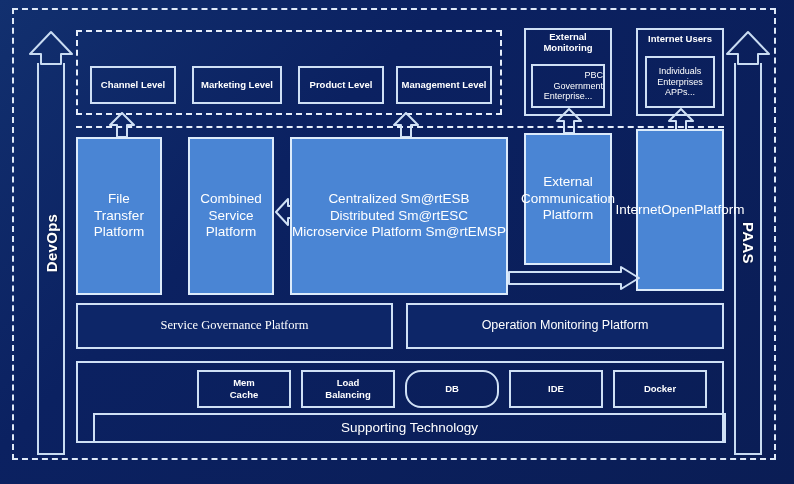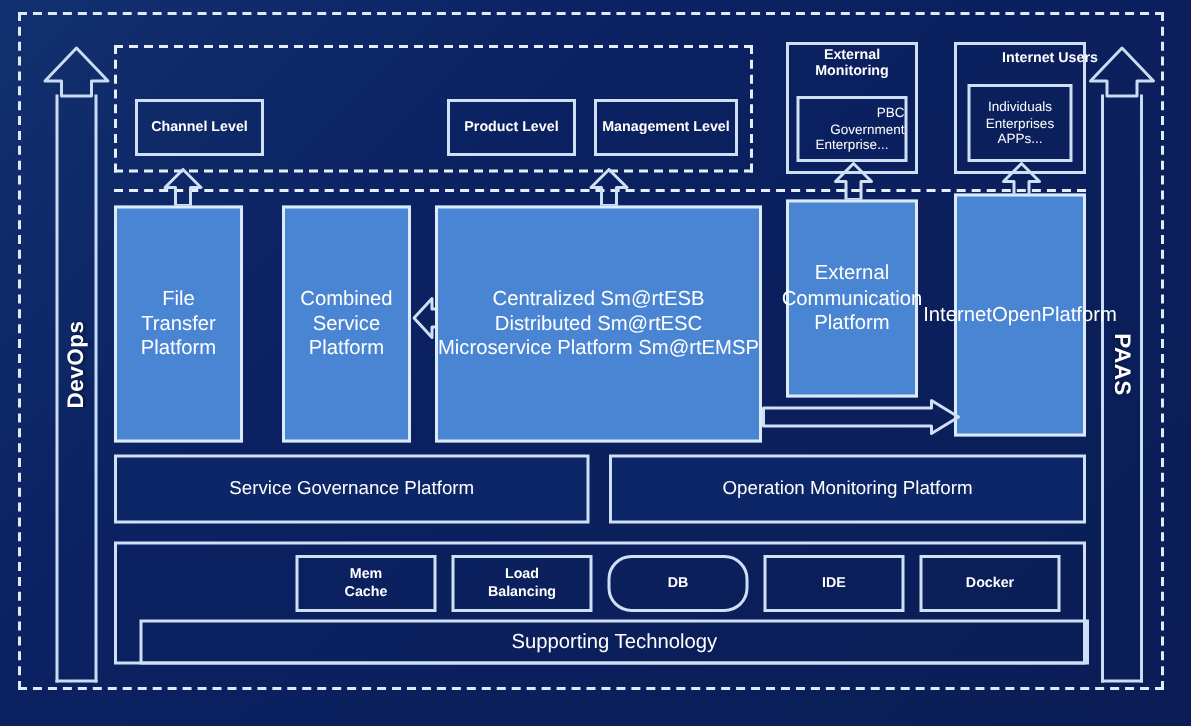--- a/index.html
+++ b/index.html
@@ -120,40 +120,43 @@
     </svg>
     <div class="shaft" style="top:33px; height:392px;"></div>
     <div class="label">PAAS</div>
   </div>
 
   <div class="dashed-group" style="left:76px; top:30px; width:426px; height:85px;"></div>
 
   <div class="box box-outline t-small" style="left:90px; top:66px; width:86px; height:38px;">
     <span>Channel Level</span>
   </div>
+  <div class="box box-outline t-small" style="left:192px; top:66px; width:90px; height:38px;">
+    <span>Marketing Level</span>
+  </div>
   <div class="box box-outline t-small" style="left:298px; top:66px; width:86px; height:38px;">
     <span>Product Level</span>
   </div>
   <div class="box box-outline t-small" style="left:396px; top:66px; width:96px; height:38px;">
     <span>Management Level</span>
   </div>
 
   <div class="box box-outline" style="left:524px; top:28px; width:88px; height:88px; flex-direction:column; justify-content:flex-start; padding-top:4px;">
   </div>
   <div style="position:absolute; left:524px; top:31px; width:88px; text-align:center;" class="t-small">
     <div>External</div>
     <div>Monitoring</div>
   </div>
   <div class="box box-outline" style="left:531px; top:64px; width:74px; height:44px; flex-direction:column;">
     <span class="t-tiny">PBC Government</span>
     <span class="t-tiny">Enterprise...</span>
   </div>
 
   <div class="box box-outline" style="left:636px; top:28px; width:88px; height:88px;"></div>
-  <div style="position:absolute; left:616px; top:33px; width:88px; text-align:center;padding-left:40px;" class="t-small">Internet Users</div>
+  <div style="position:absolute; left:636px; top:33px; width:88px; text-align:center;" class="t-small">Internet Users</div>
   <div class="box box-outline" style="left:645px; top:56px; width:70px; height:52px; flex-direction:column;">
     <span class="t-tiny">Individuals</span>
     <span class="t-tiny">Enterprises</span>
     <span class="t-tiny">APPs...</span>
   </div>
 
   <div class="hr-dashed" style="left:76px; top:126px; width:648px;"></div>
 
   <svg class="up-arrow" style="left:108px; top:112px;" width="28" height="26" viewBox="0 0 28 26">
     <polygon points="14,1 26,13 19,13 19,25 9,25 9,13 2,13" fill="none" stroke="#cfe0f5" stroke-width="2" stroke-linejoin="round"></polygon>
@@ -199,21 +202,21 @@
   <div class="box box-blue t-big" style="left:636px; top:129px; width:88px; height:162px; ">
     <span>Internet</span>
     <span>Open</span>
     <span>Platform</span>
   </div>
 
   <svg class="right-arrow" style="left:508px; top:266px;" width="132" height="24" viewBox="0 0 132 24">
     <polygon points="1,6 113,6 113,1 131,12 113,23 113,18 1,18" fill="none" stroke="#cfe0f5" stroke-width="2" stroke-linejoin="round"></polygon>
   </svg>
 
-  <div class="box box-dark t-mid" style="left:76px; top:303px; width:317px; height:46px;">
+  <div class="box box-dark t-mid" style="left:76px; top:303px; width:317px; height:46px;font-family:Liberation Serif, serif;">
     <span>Service Governance Platform</span>
   </div>
   <div class="box box-dark t-mid" style="left:406px; top:303px; width:318px; height:46px;">
     <span>Operation Monitoring Platform</span>
   </div>
 
   <div class="box box-outline" style="left:76px; top:361px; width:648px; height:82px;"></div>
 
   <div class="box box-outline t-small" style="left:197px; top:370px; width:94px; height:38px; flex-direction:column;">
     <span>Mem</span>

